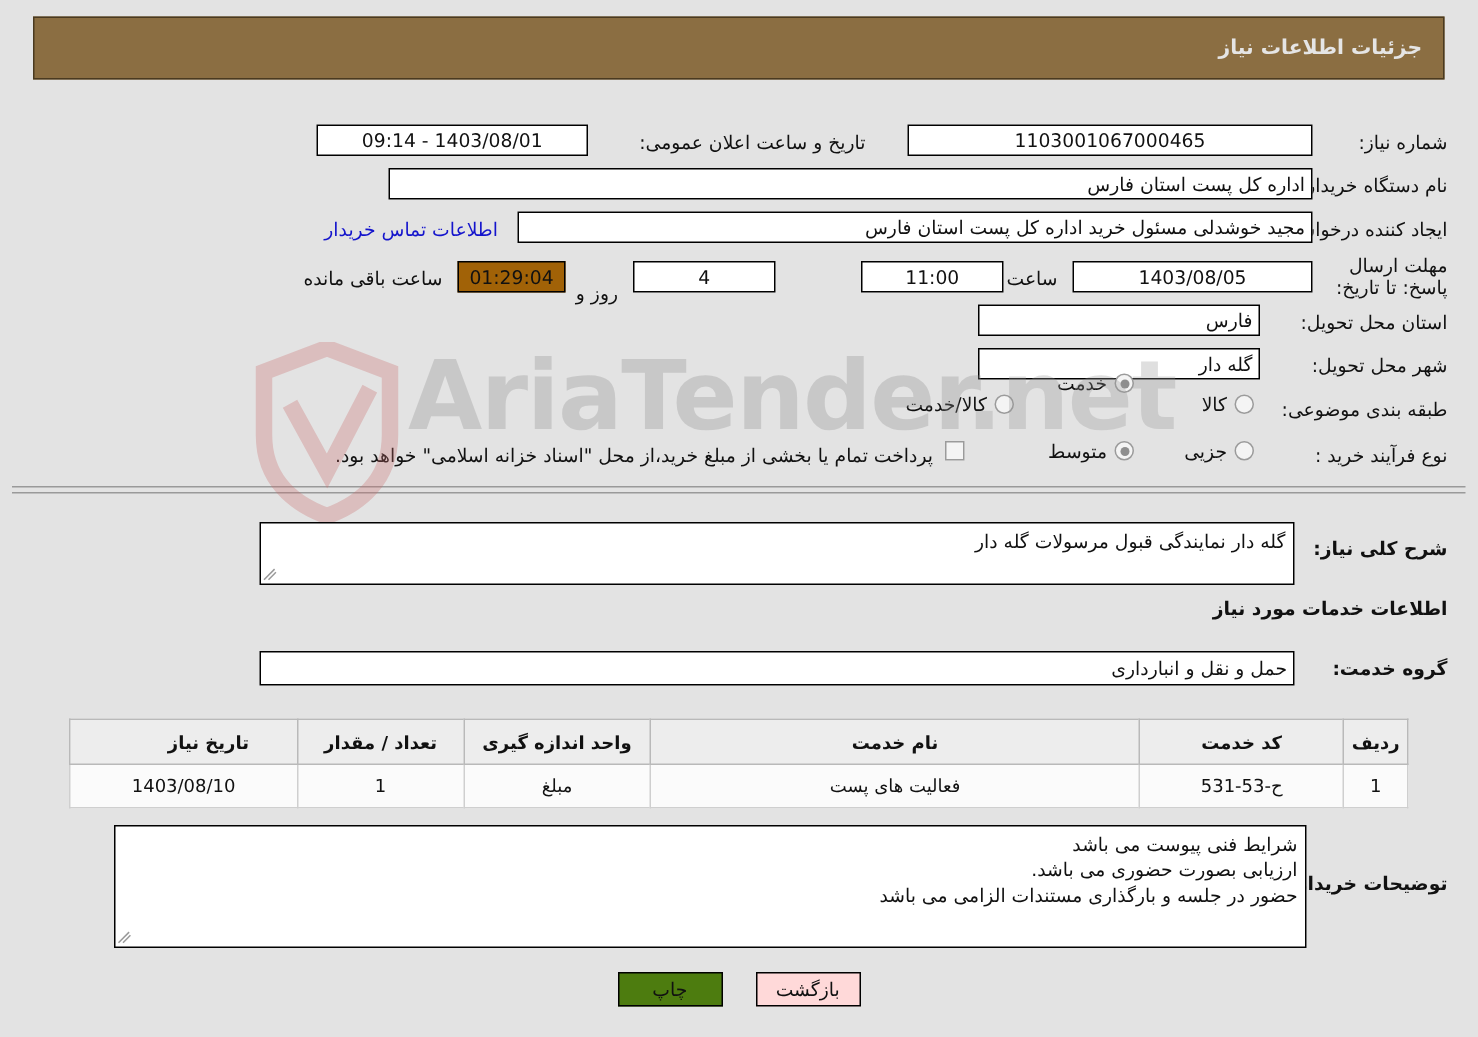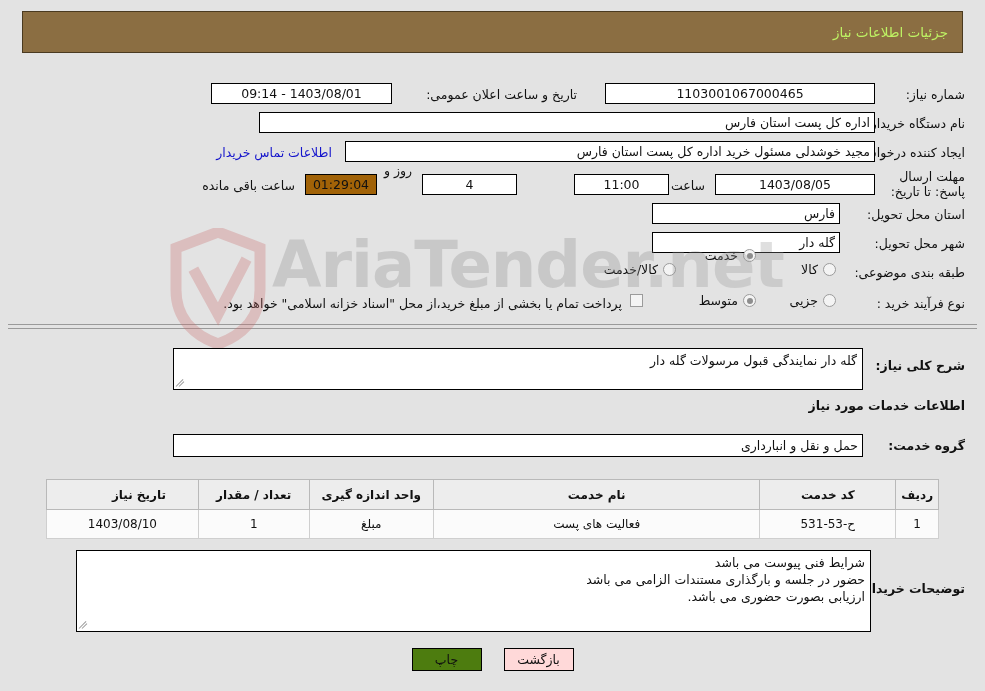--- a/index.html
+++ b/index.html
@@ -60,23 +60,23 @@
     background: #8b6e42;
     border: 1px solid #4a3a20;
     box-sizing: border-box;
     display: flex;
     align-items: center;
     justify-content: flex-start;
     padding: 0 14px;
     z-index: 2;
   }
   #page-header .title {
-    color: #bef264;
+    color: #e5e5e5;
     font-size: 13.5px;
-    font-weight: normal;
+    font-weight: bold;
   }
 
   
   .panel {
     position: absolute;
     left: 8px;
     width: 969px;
     box-sizing: border-box;
     z-index: 2;
   }
@@ -292,21 +292,21 @@
   <div class="fld rtl-text" style="right:102px;top:77px;width:530px;">مجید خوشدلی مسئول خرید اداره کل پست استان فارس</div>
   <a class="link" style="right:645px;top:81px;">اطلاعات تماس خریدار</a>
 
   <span class="lbl" style="right:12px;top:105px;width:80px;line-height:15px;white-space:normal;">
     <span>مهلت ارسال پاسخ: تا تاریخ:</span>
   </span>
   <div class="fld" style="right:102px;top:110px;width:160px;">1403/08/05</div>
   <span class="plain" style="right:272px;top:114px;">ساعت</span>
   <div class="fld" style="right:308px;top:110px;width:95px;">11:00</div>
   <div class="fld" style="right:460px;top:110px;width:95px;">4</div>
-  <span class="plain" style="right:565px;top:99px;margin-left:46px;">روز و</span>
+  <span class="plain" style="right:565px;top:124px;margin-left:46px;">روز و</span>
   <div class="fld cream" style="right:600px;top:110px;width:72px;">01:29:04</div>
   <span class="plain" style="right:682px;top:114px;">ساعت باقی مانده</span>
 
   <span class="lbl" style="right:12px;top:143px;">استان محل تحویل:</span>
   <div class="fld rtl-text" style="right:137px;top:139px;width:188px;">فارس</div>
 
   <span class="lbl" style="right:12px;top:172px;">شهر محل تحویل:</span>
   <div class="fld rtl-text" style="right:137px;top:168px;width:188px;">گله دار</div>
 
   <span class="lbl" style="right:12px;top:201px;">طبقه بندی موضوعی:</span>
@@ -374,22 +374,22 @@
       <td>1</td>
       <td>1403/08/10</td>
     </tr>
   </tbody>
 </table>
 
 <div class="panel" style="top:546px;height:92px;">
   <span class="lbl bold" style="right:12px;top:35px;">توضیحات خریدار:</span>
   <div class="ta" style="right:106px;top:4px;width:795px;height:82px;">
     <div>شرایط فنی پیوست می باشد</div>
+    <div>ارزیابی بصورت حضوری می باشد.</div>
     <div>حضور در جلسه و بارگذاری مستندات الزامی می باشد</div>
-    <div>ارزیابی بصورت حضوری می باشد.</div>
     <span class="grip">
       <i style="left:0;top:8px;width:10px;transform:rotate(-45deg);"></i>
       <i style="left:3px;top:8px;width:7px;transform:rotate(-45deg);"></i>
     </span>
   </div>
 </div>
 
 <div id="footer-bar">
   <button class="btn back">بازگشت</button>
   <button class="btn print">چاپ</button>

